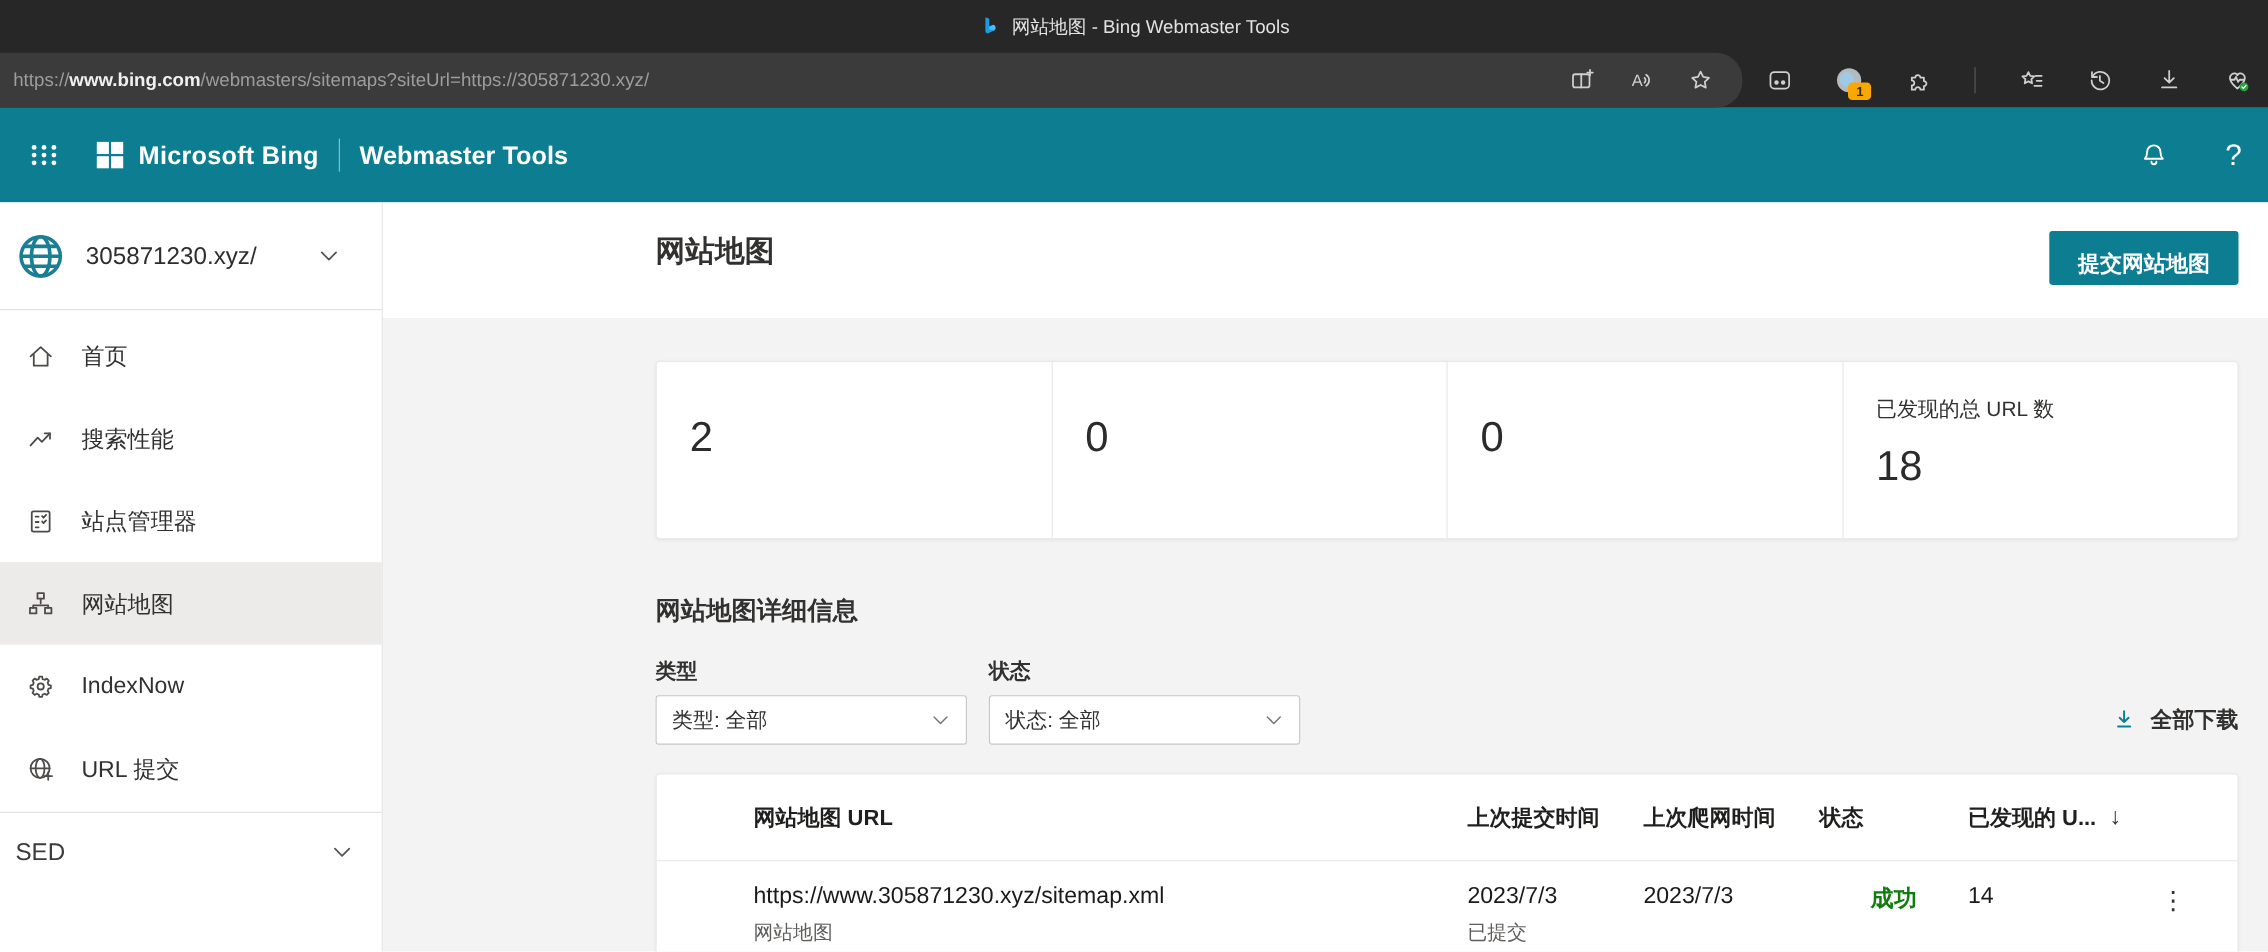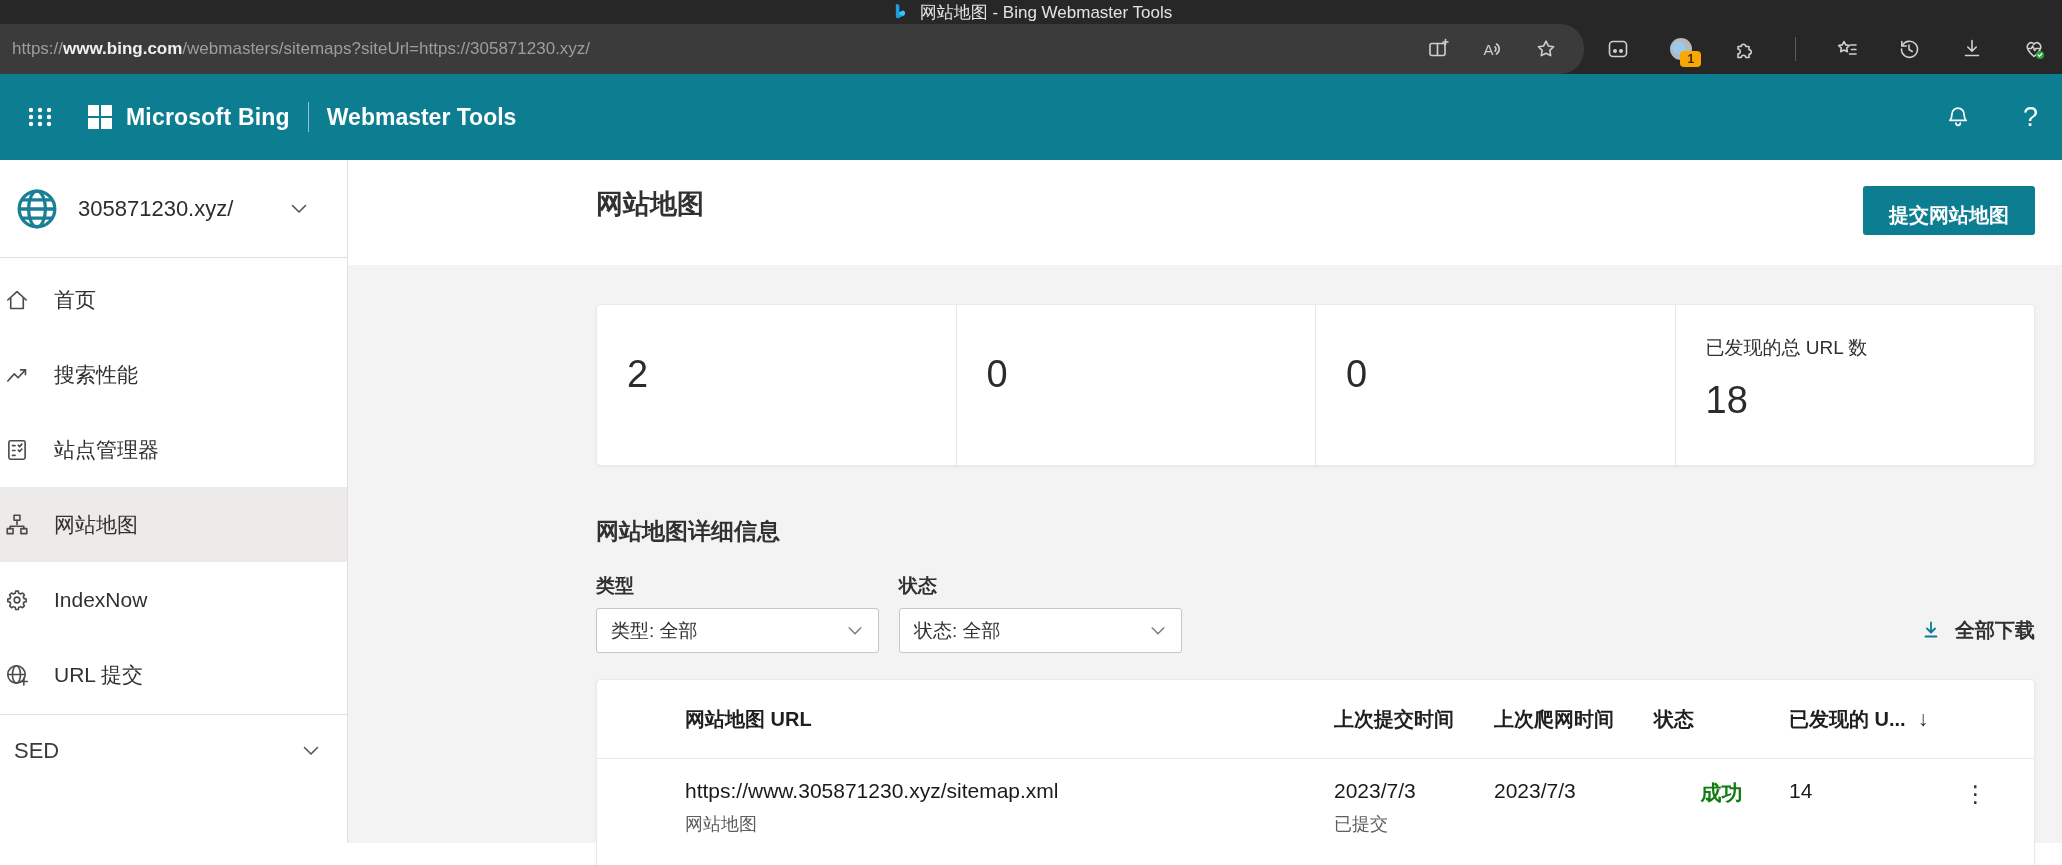--- a/index.html
+++ b/index.html
@@ -3,21 +3,21 @@
 <meta charset="utf-8">
 <style>
   html,body{margin:0;padding:0;}
   body{
     width:2062px;height:865px;overflow:hidden;background:#fff;
     font-family:"Liberation Sans","DejaVu Sans",sans-serif;
     -webkit-font-smoothing:antialiased;
   }
   
   .chrome{background:#272727;width:100%;}
-  .tabstrip{height:24px;display:flex;align-items:center;justify-content:center;}
+  .tabstrip{height:48px;display:flex;align-items:center;justify-content:center;}
   .tab-title{display:flex;align-items:center;gap:10px;color:#e3e3e3;font-size:17px;}
   .addressrow{height:50px;display:flex;align-items:center;}
   .urlfield{
     width:1584px;height:50px;background:#3b3b3b;border-radius:0 24px 24px 0;
     display:flex;align-items:center;padding-left:12px;box-sizing:border-box;
   }
   .urltext{font-size:17px;white-space:nowrap;overflow:hidden;}
   .url-dim{color:#9d9d9d;}
   .url-domain{color:#f0f0f0;font-weight:600;}
   .field-icons{margin-left:auto;display:flex;align-items:center;gap:30px;padding-right:26px;}
@@ -41,21 +41,21 @@
   .product{color:#fff;font-size:23px;font-weight:600;}
   .header-right{margin-left:auto;display:flex;align-items:center;gap:52px;padding-right:6px;}
   .help{color:#fff;font-size:27px;font-weight:400;}
   
   .content{display:flex;height:683px;}
   .sidebar{width:348px;min-width:348px;background:#fff;border-right:1px solid #e0e0e0;box-sizing:border-box;}
   .site-selector{height:97px;display:flex;align-items:center;padding:0 14px;border-bottom:1px solid #e0e0e0;}
   .site-name{font-size:22px;color:#2d2d2d;margin-left:18px;}
   .site-chevron{margin-left:auto;margin-right:24px;}
   .nav{padding-top:4px;}
-  .nav-item{height:75px;display:flex;align-items:center;padding-left:4px;cursor:pointer;}
+  .nav-item{height:75px;display:flex;align-items:center;padding-left:24px;cursor:pointer;}
   .nav-item.active{background:#edebe9;}
   .nav-item .label{font-size:21px;color:#323130;margin-left:24px;}
   .nic{stroke:#4d4b49;fill:none;stroke-width:1.5;stroke-linecap:round;stroke-linejoin:round;}
   .nav-divider{height:1px;background:#e0e0e0;margin-top:2px;}
   .sed-row{height:72px;display:flex;align-items:center;padding:0 26px 0 14px;}
   .sed-label{font-size:22px;color:#3b3b3b;}
   .sed-chevron{margin-left:auto;}
   
   .main{
     flex:1;box-sizing:border-box;

